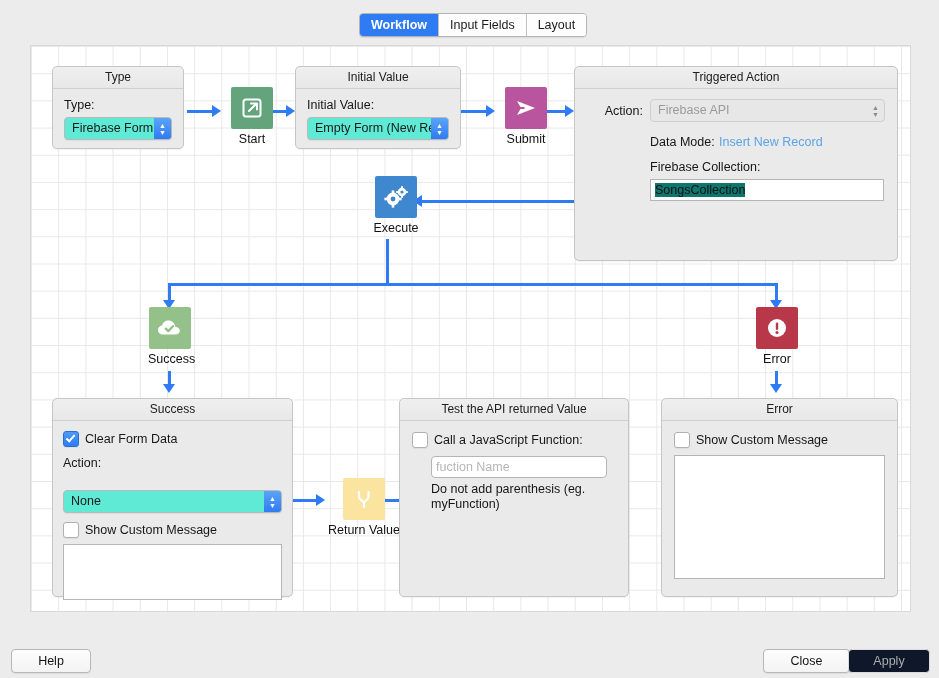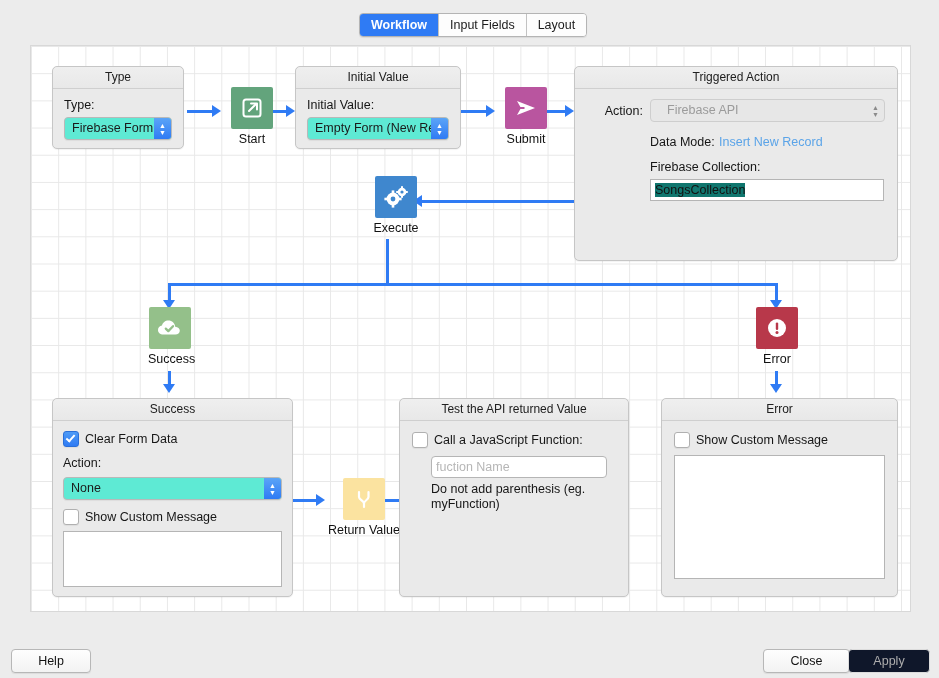--- a/index.html
+++ b/index.html
@@ -263,21 +263,21 @@
         <div class="stepper">▲<br>▼</div>
       </div>
     </div>
   </div>
 
   <div class="panel" style="left:543px;top:20px;width:322px;height:193px;">
     <div class="panel-title">Triggered Action</div>
     <div class="panel-body" style="padding:10px 12px;">
       <div style="display:flex;align-items:center;gap:7px;">
         <span class="lbl" style="width:56px;text-align:right;">Action:</span>
-        <div class="popup disabled" style="flex:1;padding-left:9px;">
+        <div class="popup disabled" style="flex:1;">
           <div class="val">Firebase API</div>
           <div class="stepper">▲<br>▼</div>
         </div>
       </div>
       <div style="margin-left:63px;margin-top:10px;">
         <span class="lbl" style="display:inline;">Data Mode:</span>
         <span class="link">Insert New Record</span>
       </div>
       <div style="margin-left:63px;margin-top:10px;">
         <span class="lbl">Firebase Collection:</span>
@@ -289,21 +289,21 @@
   </div>
 
   <div class="panel" style="left:21px;top:352px;width:239px;height:197px;">
     <div class="panel-title">Success</div>
     <div class="panel-body" style="padding:10px 10px;">
       <div class="chk-row">
         <div class="chk on"></div>
         <span class="chk-lbl">Clear Form Data</span>
       </div>
       <span class="lbl" style="margin-top:9px;">Action:</span>
-      <div class="popup" style="margin-top:7px;">
+      <div class="popup" style="margin-top:20px;">
         <div class="val">None</div>
         <div class="stepper">▲<br>▼</div>
       </div>
       <div class="chk-row" style="margin-top:9px;">
         <div class="chk"></div>
         <span class="chk-lbl">Show Custom Message</span>
       </div>
       <div class="tarea" style="margin-top:6px;height:54px;"></div>
     </div>
   </div>

